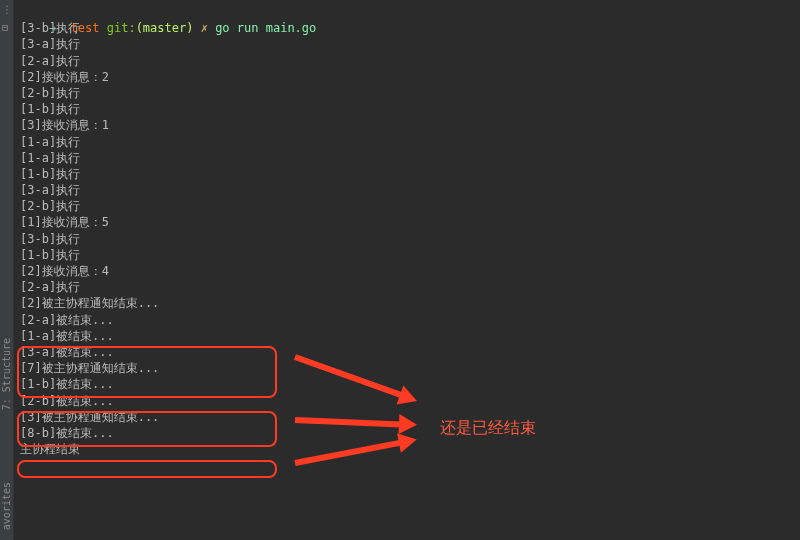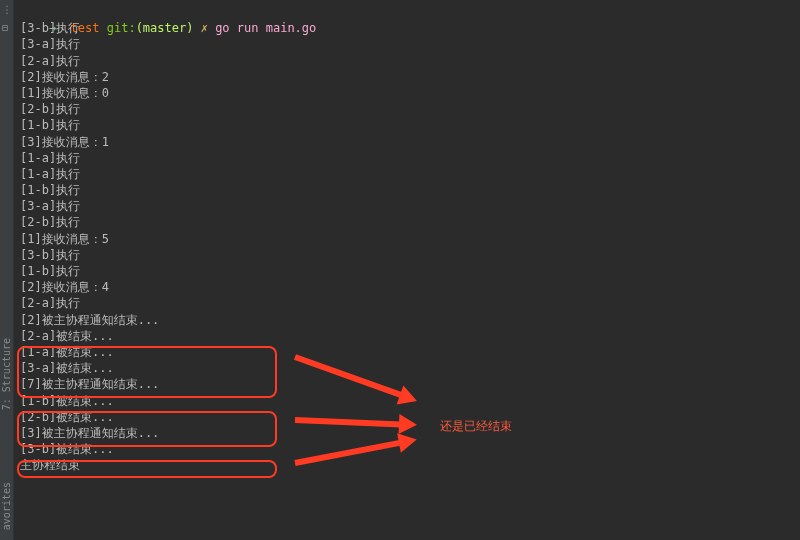--- a/index.html
+++ b/index.html
@@ -34,21 +34,21 @@
     position: absolute;
     left: 14px; right: 0; top: 0; bottom: 0;
     padding: 4px 0 0 6px;
   }
   .line { height: 16.2px; line-height: 16.2px; white-space: pre; }
   .prompt-arrow { color: #7ec699; }
   .prompt-path  { color: #f97316; }
   .prompt-git   { color: #84cc16; }
   .prompt-branch{ color: #bef264; }
   .prompt-x     { color: #cfae5a; }
-  .prompt-cmd   { color: #f9a8d4; }
+  .prompt-cmd   { color: #86efac; }
 
   
   .hl {
     position: absolute;
     border: 2px solid #ff3b24;
     border-radius: 8px;
     pointer-events: none;
   }
   
   .arrow {
@@ -65,21 +65,21 @@
     position: absolute;
     width: 0; height: 0;
     border-left: 18px solid #ff3b24;
     border-top: 10px solid transparent;
     border-bottom: 10px solid transparent;
     transform-origin: left center;
   }
   .annotation {
     position: absolute;
     color: #ff5a3c;
-    font-size: 12px;
+    font-size: 16px;
     font-family: "PingFang SC","Microsoft YaHei",sans-serif;
   }
   .dot-icon {
     position:absolute;
     left:2px;
     color:#8a8a8a;
     font-size:10px;
   }
 </style>
 </head>
@@ -94,21 +94,20 @@
 
 <div class="terminal">
   <div class="line">
     <span class="prompt-arrow">→</span>  <span class="prompt-path">test</span> <span class="prompt-git">git:</span><span class="prompt-branch">(master)</span> <span class="prompt-x">✗</span> <span class="prompt-cmd">go run main.go</span>
   </div>
   <div id="output">
       <div class="line">[3-b]执行</div>
       <div class="line">[3-a]执行</div>
       <div class="line">[2-a]执行</div>
       <div class="line">[2]接收消息：2</div>
-      <div class="line">[1]接收消息：0</div>
       <div class="line">[2-b]执行</div>
       <div class="line">[1-b]执行</div>
       <div class="line">[3]接收消息：1</div>
       <div class="line">[1-a]执行</div>
       <div class="line">[1-a]执行</div>
       <div class="line">[1-b]执行</div>
       <div class="line">[3-a]执行</div>
       <div class="line">[2-b]执行</div>
       <div class="line">[1]接收消息：5</div>
       <div class="line">[3-b]执行</div>
@@ -116,21 +115,21 @@
       <div class="line">[2]接收消息：4</div>
       <div class="line">[2-a]执行</div>
       <div class="line">[2]被主协程通知结束...</div>
       <div class="line">[2-a]被结束...</div>
       <div class="line">[1-a]被结束...</div>
       <div class="line">[3-a]被结束...</div>
       <div class="line">[7]被主协程通知结束...</div>
       <div class="line">[1-b]被结束...</div>
       <div class="line">[2-b]被结束...</div>
       <div class="line">[3]被主协程通知结束...</div>
-      <div class="line">[3-b]被结束...</div>
+      <div class="line">[8-b]被结束...</div>
       <div class="line">主协程结束</div>
     </div>
 </div>
 
 <div id="hl-container">
     <div class="hl" style="top: 346px; left: 17px; width: 260px; height: 52px;"></div>
     <div class="hl" style="top: 411px; left: 17px; width: 260px; height: 36px;"></div>
     <div class="hl" style="top: 460px; left: 17px; width: 260px; height: 18px;"></div>
   </div>
 

